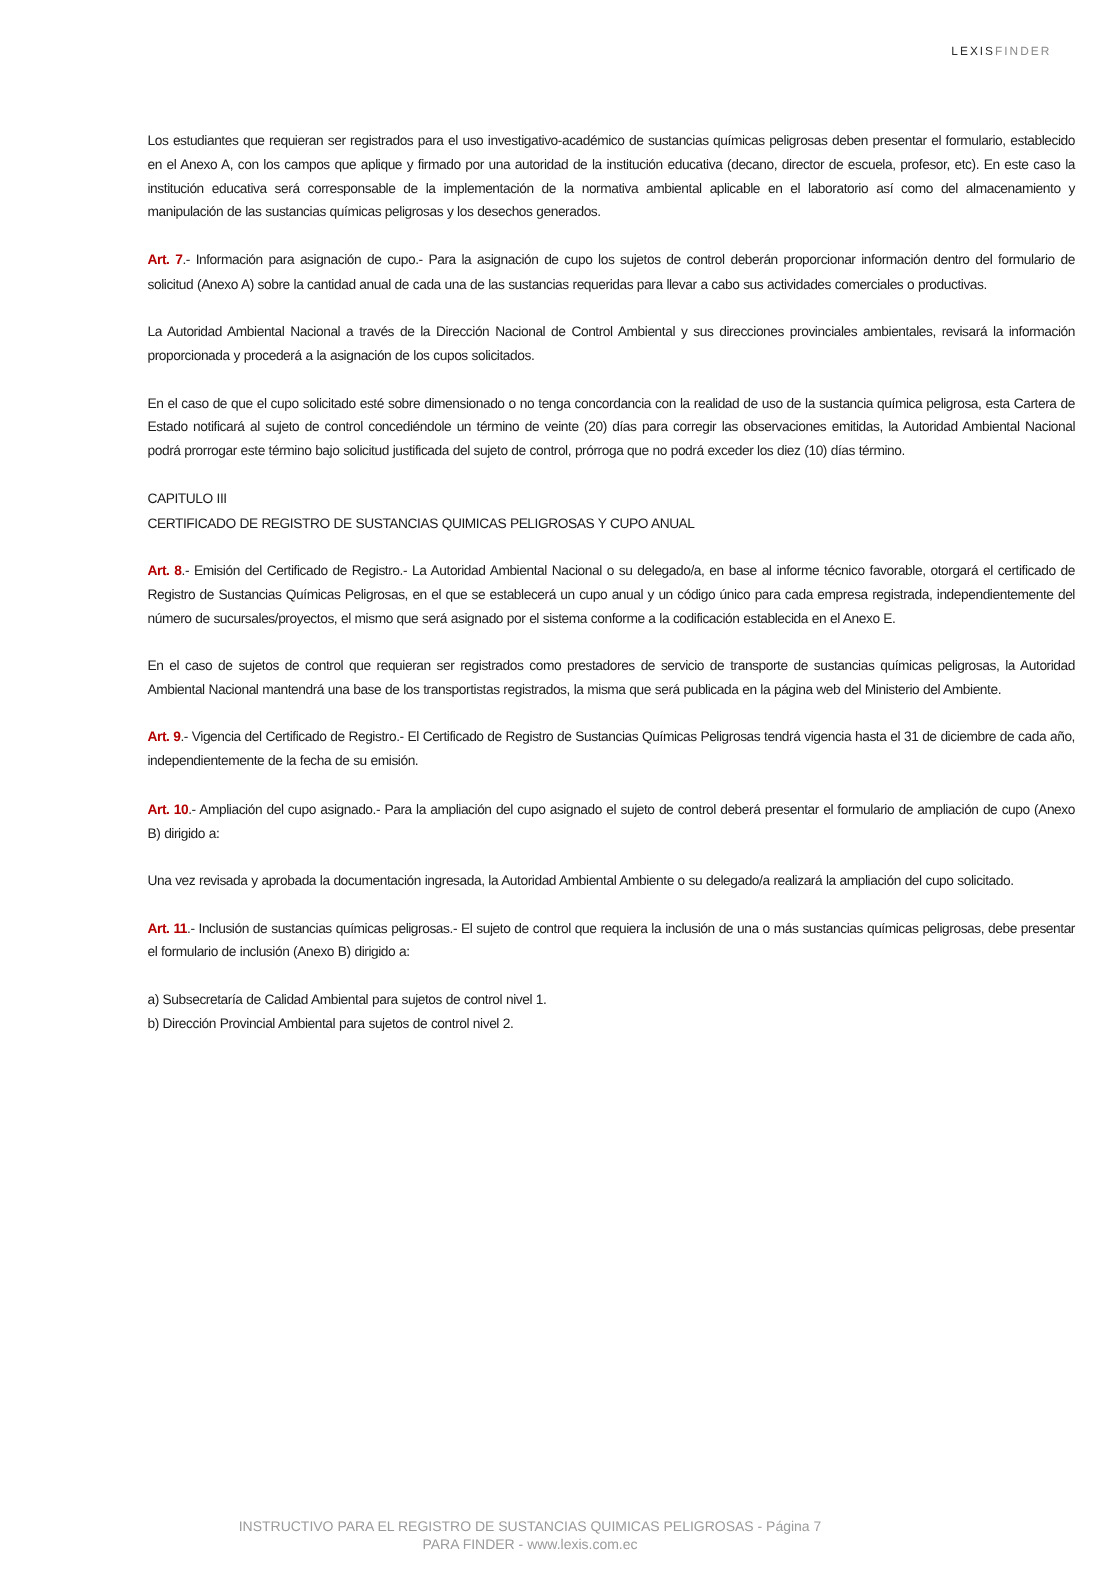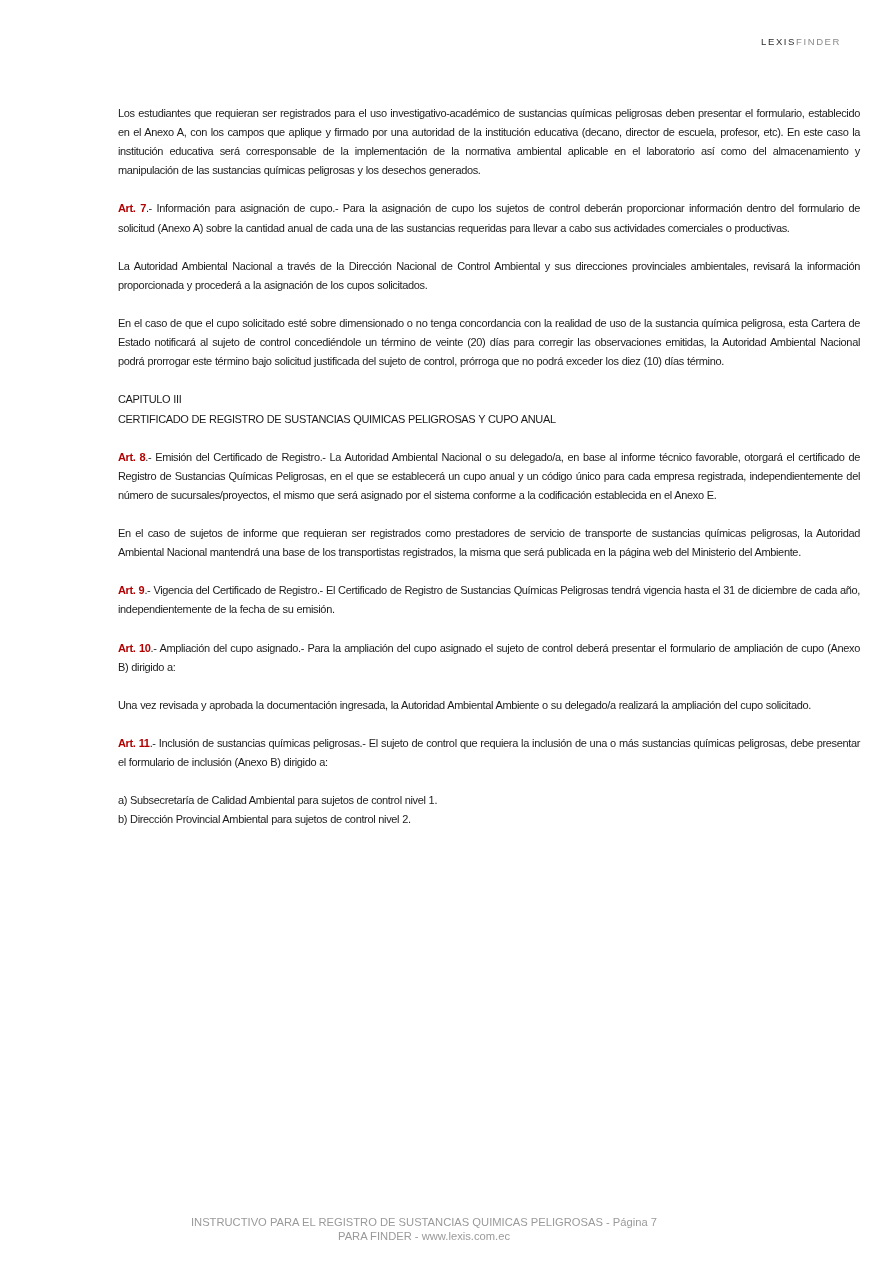--- a/index.html
+++ b/index.html
@@ -33,21 +33,21 @@
     <p><span class="art">Art. 7</span><span>.- Información para asignación de cupo.- Para la asignación de cupo los sujetos de control deberán proporcionar información dentro del formulario de solicitud (Anexo A) sobre la cantidad anual de cada una de las sustancias requeridas para llevar a cabo sus actividades comerciales o productivas.</span></p>
 
     <p>La Autoridad Ambiental Nacional a través de la Dirección Nacional de Control Ambiental y sus direcciones provinciales ambientales, revisará la información proporcionada y procederá a la asignación de los cupos solicitados.</p>
 
     <p>En el caso de que el cupo solicitado esté sobre dimensionado o no tenga concordancia con la realidad de uso de la sustancia química peligrosa, esta Cartera de Estado notificará al sujeto de control concediéndole un término de veinte (20) días para corregir las observaciones emitidas, la Autoridad Ambiental Nacional podrá prorrogar este término bajo solicitud justificada del sujeto de control, prórroga que no podrá exceder los diez (10) días término.</p>
 
     <p class="noj"><span>CAPITULO III</span><br><span>CERTIFICADO DE REGISTRO DE SUSTANCIAS QUIMICAS PELIGROSAS Y CUPO ANUAL</span></p>
 
     <p><span class="art">Art. 8</span><span>.- Emisión del Certificado de Registro.- La Autoridad Ambiental Nacional o su delegado/a, en base al informe técnico favorable, otorgará el certificado de Registro de Sustancias Químicas Peligrosas, en el que se establecerá un cupo anual y un código único para cada empresa registrada, independientemente del número de sucursales/proyectos, el mismo que será asignado por el sistema conforme a la codificación establecida en el Anexo E.</span></p>
 
-    <p>En el caso de sujetos de informe que requieran ser registrados como prestadores de servicio de transporte de sustancias químicas peligrosas, la Autoridad Ambiental Nacional mantendrá una base de los transportistas registrados, la misma que será publicada en la página web del Ministerio del Ambiente.</p>
+    <p>En el caso de sujetos de control que requieran ser registrados como prestadores de servicio de transporte de sustancias químicas peligrosas, la Autoridad Ambiental Nacional mantendrá una base de los transportistas registrados, la misma que será publicada en la página web del Ministerio del Ambiente.</p>
 
     <p><span class="art">Art. 9</span><span>.- Vigencia del Certificado de Registro.- El Certificado de Registro de Sustancias Químicas Peligrosas tendrá vigencia hasta el 31 de diciembre de cada año, independientemente de la fecha de su emisión.</span></p>
 
     <p><span class="art">Art. 10</span><span>.- Ampliación del cupo asignado.- Para la ampliación del cupo asignado el sujeto de control deberá presentar el formulario de ampliación de cupo (Anexo B) dirigido a:</span></p>
 
 
     <p>Una vez revisada y aprobada la documentación ingresada, la Autoridad Ambiental Ambiente o su delegado/a realizará la ampliación del cupo solicitado.</p>
 
     <p><span class="art">Art. 11</span><span>.- Inclusión de sustancias químicas peligrosas.- El sujeto de control que requiera la inclusión de una o más sustancias químicas peligrosas, debe presentar el formulario de inclusión (Anexo B) dirigido a:</span></p>
 

